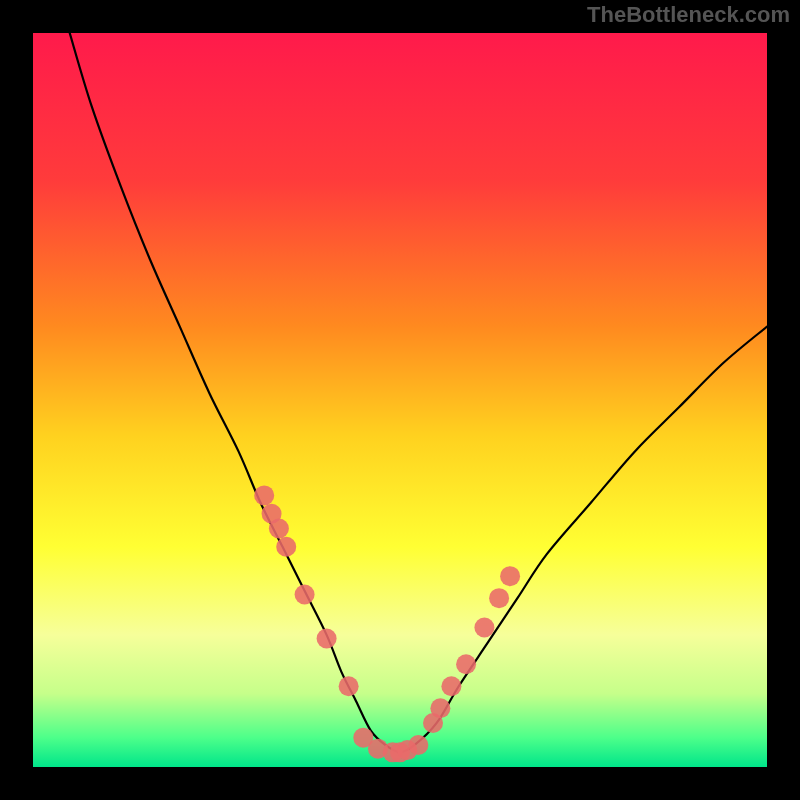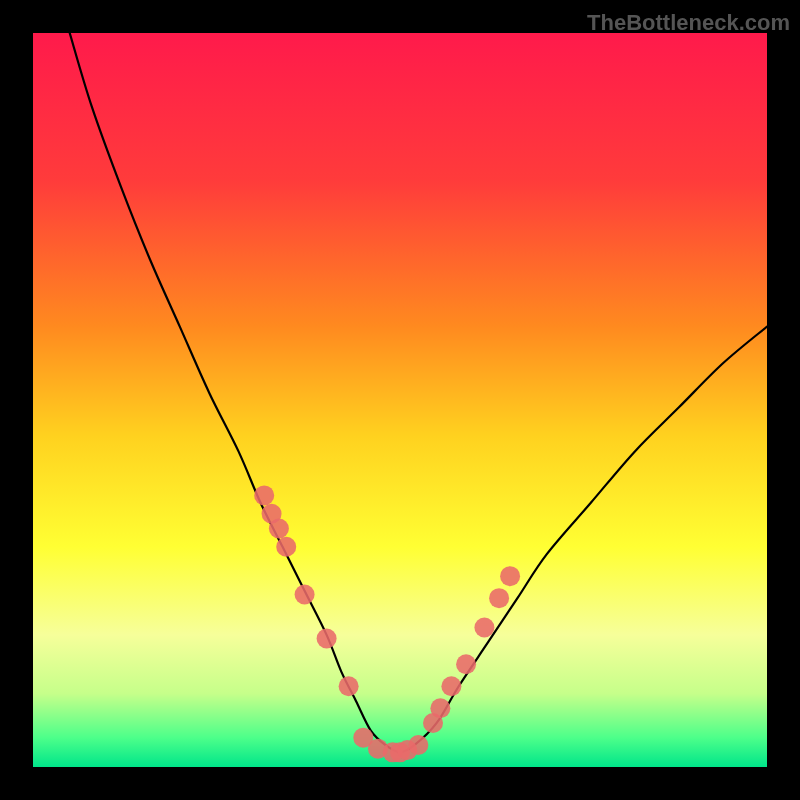--- a/index.html
+++ b/index.html
@@ -12,21 +12,21 @@
     font-family: Arial, Helvetica, sans-serif;
   }
   .outer {
     position: relative;
     width: 800px;
     height: 800px;
     background: #000;
   }
   .watermark {
     position: absolute;
-    top: 10px;
+    top: 2px;
     right: 10px;
     color: #555;
     font-size: 22px;
     font-weight: 600;
     letter-spacing: 0px;
     z-index: 10;
     pointer-events: none;
     text-align: right;
   }
   .plot-wrap {

